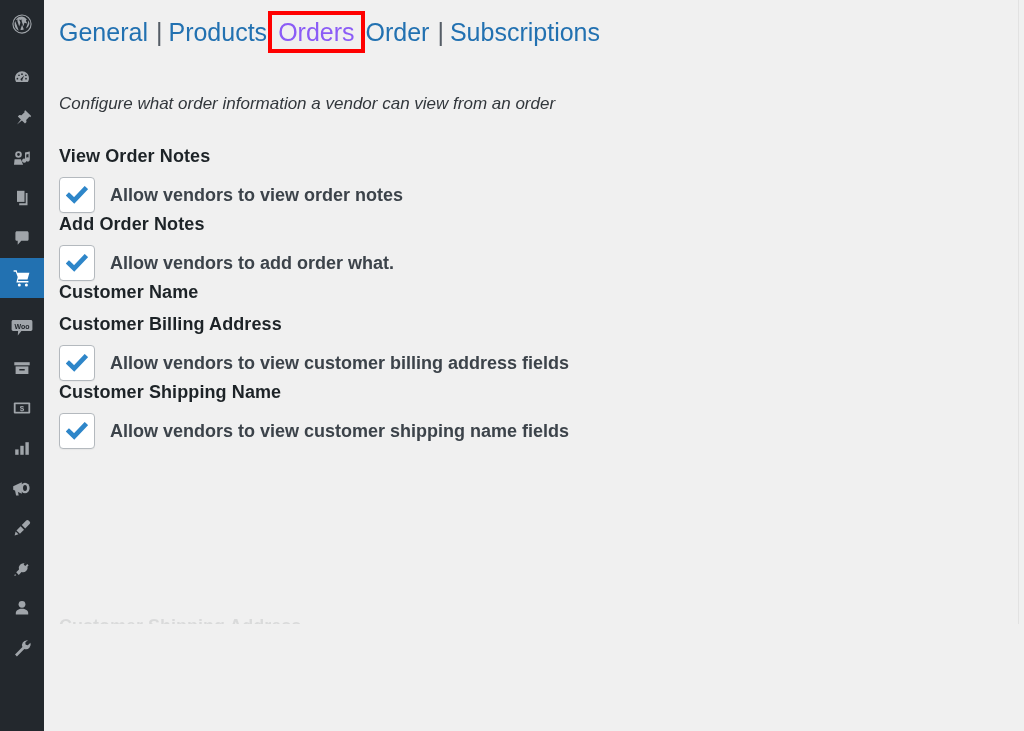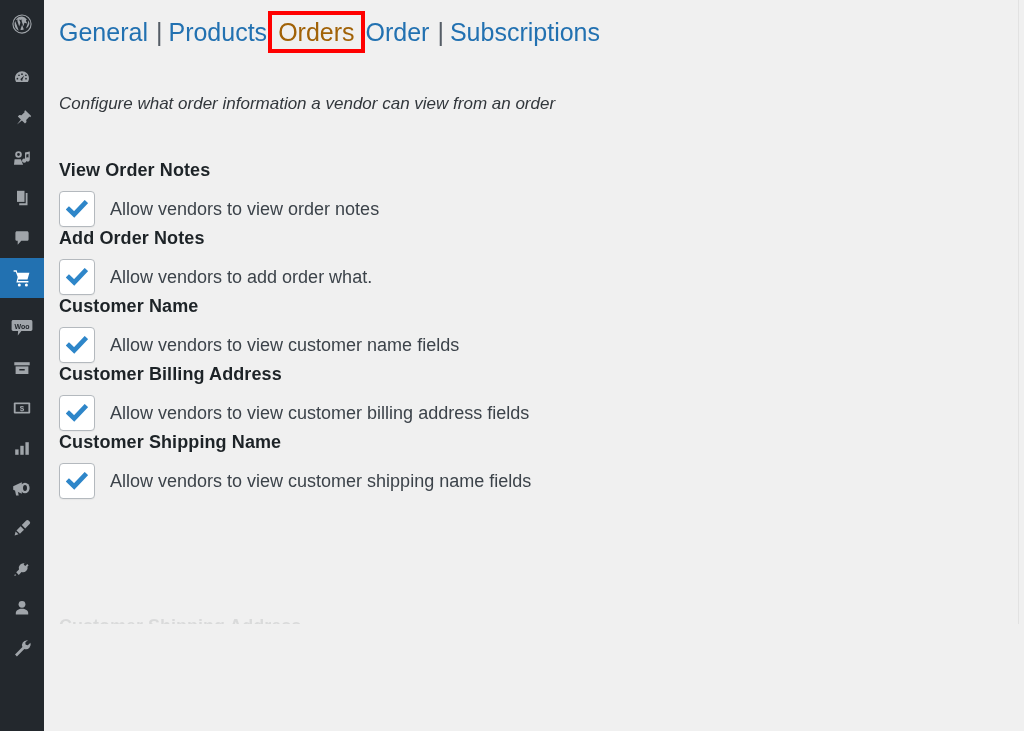--- a/index.html
+++ b/index.html
@@ -57,21 +57,21 @@
     height:64px;
     display:flex; align-items:center;
     padding-left:0px;
   }
   .tabs { display:flex; align-items:baseline; white-space:nowrap; }
   .tab {
     font-size:25px; line-height:30px;
     color:#2271b1; text-decoration:none;
     padding:0 1px;
   }
-  .tab.current { color:#a16207; font-weight:normal; }
+  .tab.current { color:#8b5cf6; font-weight:normal; }
   .tab-sep {
     font-size:25px; line-height:30px;
     color:#555d66; padding:0 5px 0 7px;
   }
   .tab-gap { display:inline-block; width:9px; }
 
   
   .annot-box {
     position:absolute;
     border:4px solid #ff0000;
@@ -82,28 +82,28 @@
 
   .desc {
     font-size:17px; line-height:22px;
     color:#32373c;
     margin:29px 0 0 0;
     padding-left:1px;
     font-style:italic;
   }
 
   .section { padding-left:1px; }
-  .section:first-of-type { margin-top:44px; }
+  .section:first-of-type { margin-top:30px; }
   .section h3 {
     font-size:18px; line-height:22px;
     font-weight:bold; color:#1d2327;
     margin:0 0 10px 0;
     letter-spacing:0.1px;
   }
-  .fieldrow { display:flex; align-items:center; }
+  .fieldrow { display:flex; align-items:center;font-weight:bold; }
   .cbox {
     width:36px; height:36px; flex:0 0 36px;
     background:#ffffff;
     border:1px solid #b4b9be;
     border-radius:4px;
     display:flex; align-items:center; justify-content:center;
     box-shadow:0 1px 1px rgba(0,0,0,0.04);
     cursor:pointer;
   }
   .cbox svg { display:block; }
@@ -308,28 +308,20 @@
           <svg width="22" height="18" viewBox="0 0 22 18">
             <polyline class="tick" points="3.0,9.4 8.2,14.4 18.8,3.2"></polyline>
           </svg>
         </span>
         <span class="cbox-label">Allow vendors to add order what.</span>
       </div>
     </section>
 
     <section class="section">
       <h3>Customer Name</h3>
-      <div class="fieldrow">
-        <span class="cbox">
-          <svg width="22" height="18" viewBox="0 0 22 18">
-            <polyline class="tick" points="3.0,9.4 8.2,14.4 18.8,3.2"></polyline>
-          </svg>
-        </span>
-        <span class="cbox-label">Allow vendors to view customer name fields</span>
-      </div>
     </section>
 
     <section class="section">
       <h3>Customer Billing Address</h3>
       <div class="fieldrow">
         <span class="cbox">
           <svg width="22" height="18" viewBox="0 0 22 18">
             <polyline class="tick" points="3.0,9.4 8.2,14.4 18.8,3.2"></polyline>
           </svg>
         </span>

